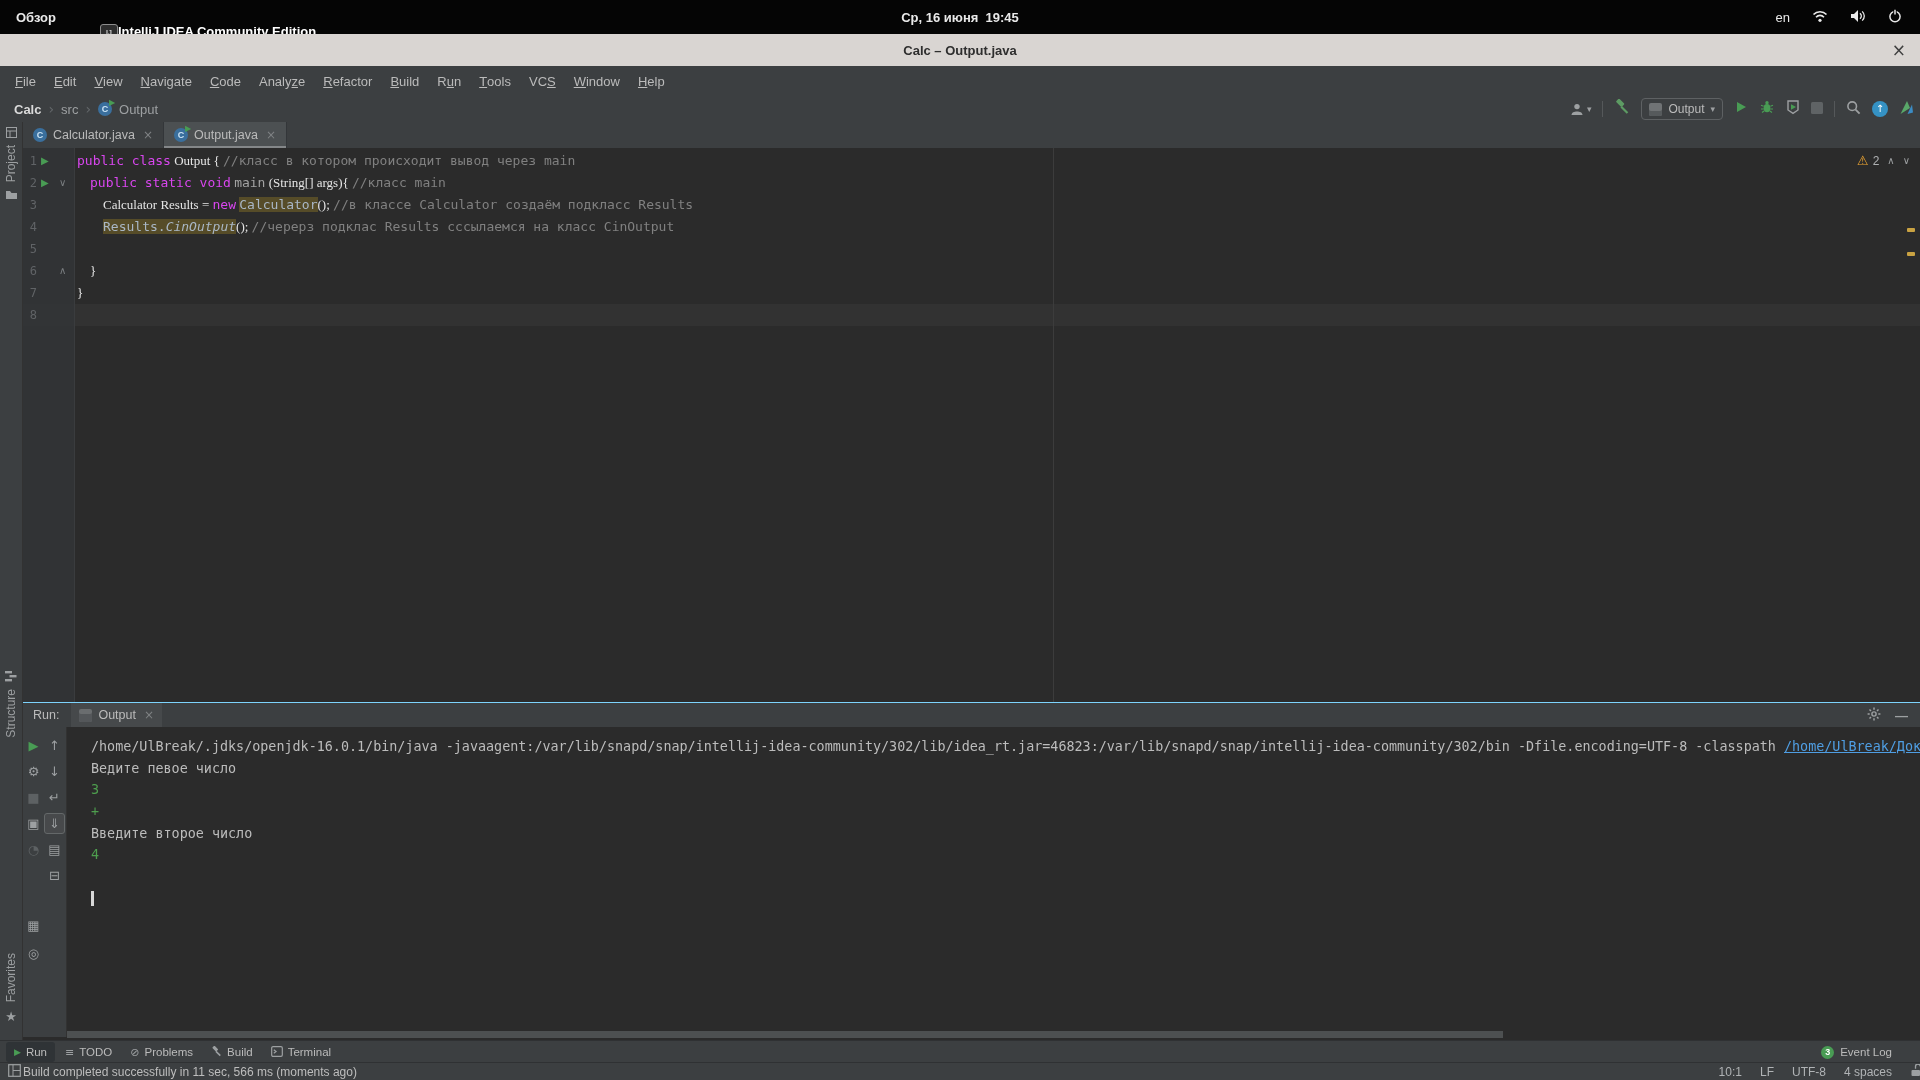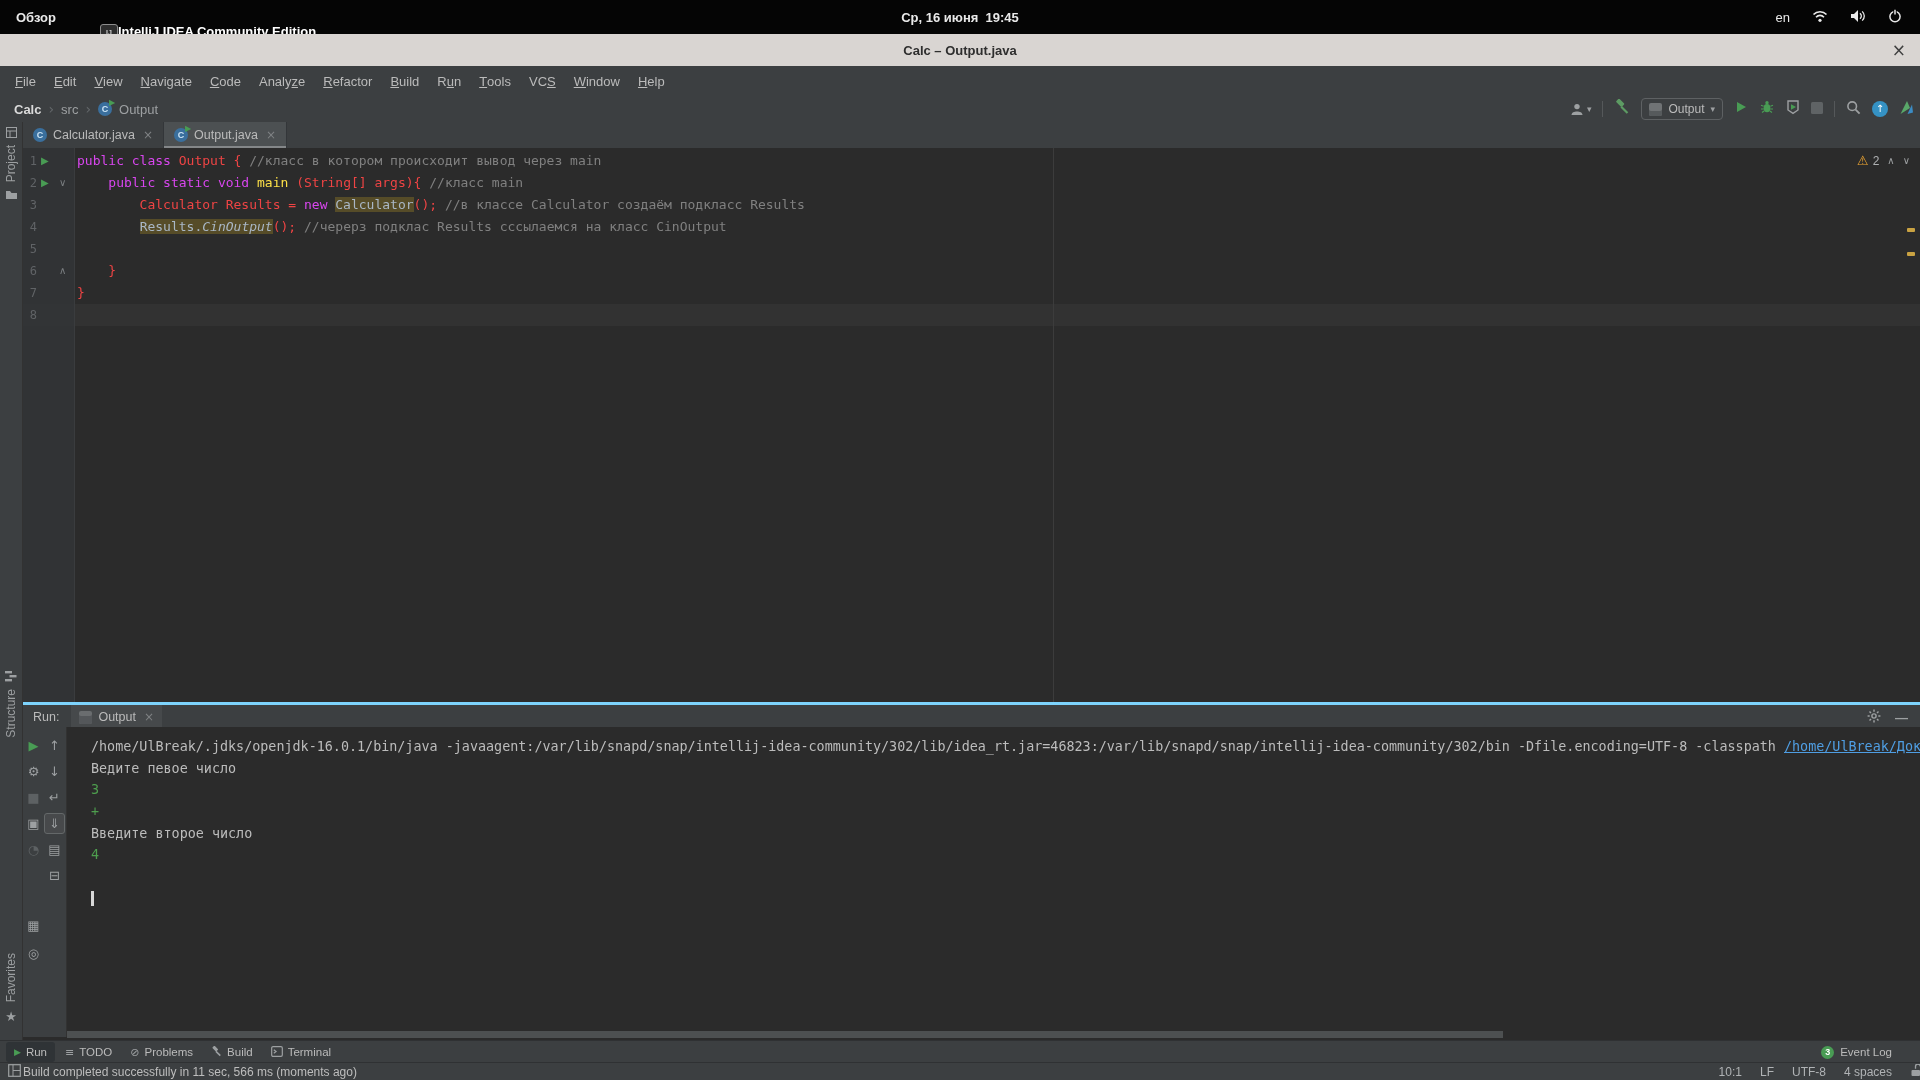--- a/index.html
+++ b/index.html
@@ -76,35 +76,35 @@
   .gr.current{background:#323436;}
   .lnum{position:absolute;left:0;top:0;width:14px;text-align:right;font-family:"DejaVu Sans Mono",monospace;
         font-size:12px;line-height:22px;color:#606366;}
   .grun{position:absolute;left:18px;top:0;line-height:22px;font-size:10px;color:#499c54;font-family:"DejaVu Sans",sans-serif;}
   .gfold{position:absolute;left:36px;top:0;line-height:22px;font-size:10px;color:#7a7e80;font-family:"DejaVu Sans",sans-serif;}
   #editor-code-lines{position:absolute;left:52px;top:0;right:0;bottom:0;padding-top:2px;overflow:hidden;}
   .cl{height:22px;line-height:22px;white-space:pre;font-family:"DejaVu Sans Mono",monospace;
       font-size:13px;color:#a9b7c6;padding-left:2px;}
   .cl.current{background:#323232;}
   .seg-kw{color:#d946ef;}
-  .seg-fn{color:#fde047;}
+  .seg-fn{color:#a3a3a3;}
   .seg-cm{color:#808080;}
-  .seg-pl{color:#ef4444;}
+  .seg-pl{color:#e5e5e5;font-family:Liberation Serif, serif;}
   .seg-hl{background:#564c28;}
   .seg-hli{background:#564c28;font-style:italic;}
   #margin-guide{position:absolute;left:1030px;top:0;bottom:0;width:1px;background:#3c3c3c;}
   #warn-widget{position:absolute;right:10px;top:5px;display:flex;align-items:center;gap:8px;
                font-size:12px;color:#afb1b3;}
   .warn-tri{color:#f0a732;font-size:13px;}
   .warn-chev{color:#9da0a2;font-size:10px;}
   .stripe-mark{position:absolute;right:5px;width:8px;height:4px;border-radius:1px;background:#c9a242;}
 
   
   #run-header{position:absolute;left:23px;top:702px;right:0;height:24px;background:#3c3f41;
-              border-top:3px solid #7dd3fc;border-bottom:1px solid #2f3133;
+              border-top:1px solid #7dd3fc;border-bottom:1px solid #2f3133;
               display:flex;align-items:center;gap:12px;padding-left:10px;font-size:12.5px;color:#bbbbbb;}
   #run-tab{display:flex;align-items:center;gap:6px;height:100%;padding:0 8px;background:#46494b;}
   .console-ico{width:13px;height:13px;border-radius:2px;background:#6a6d6f;box-shadow:inset 0 -8px 0 #54575a;}
   #run-header-tools{margin-left:auto;display:flex;align-items:center;gap:14px;padding-right:12px;}
   .hide-bar{color:#9da0a2;font-weight:bold;font-size:13px;}
 
   #run-toolbar{position:absolute;left:23px;top:727px;width:43px;height:305px;background:#3c3f41;
                border-right:1px solid #323232;padding-top:5px;}
   .rt-grid{display:grid;grid-template-columns:21px 21px;grid-auto-rows:26px;justify-items:center;align-items:center;}
   .ric{width:19px;height:19px;display:grid;place-items:center;font-size:13px;color:#9da0a2;

